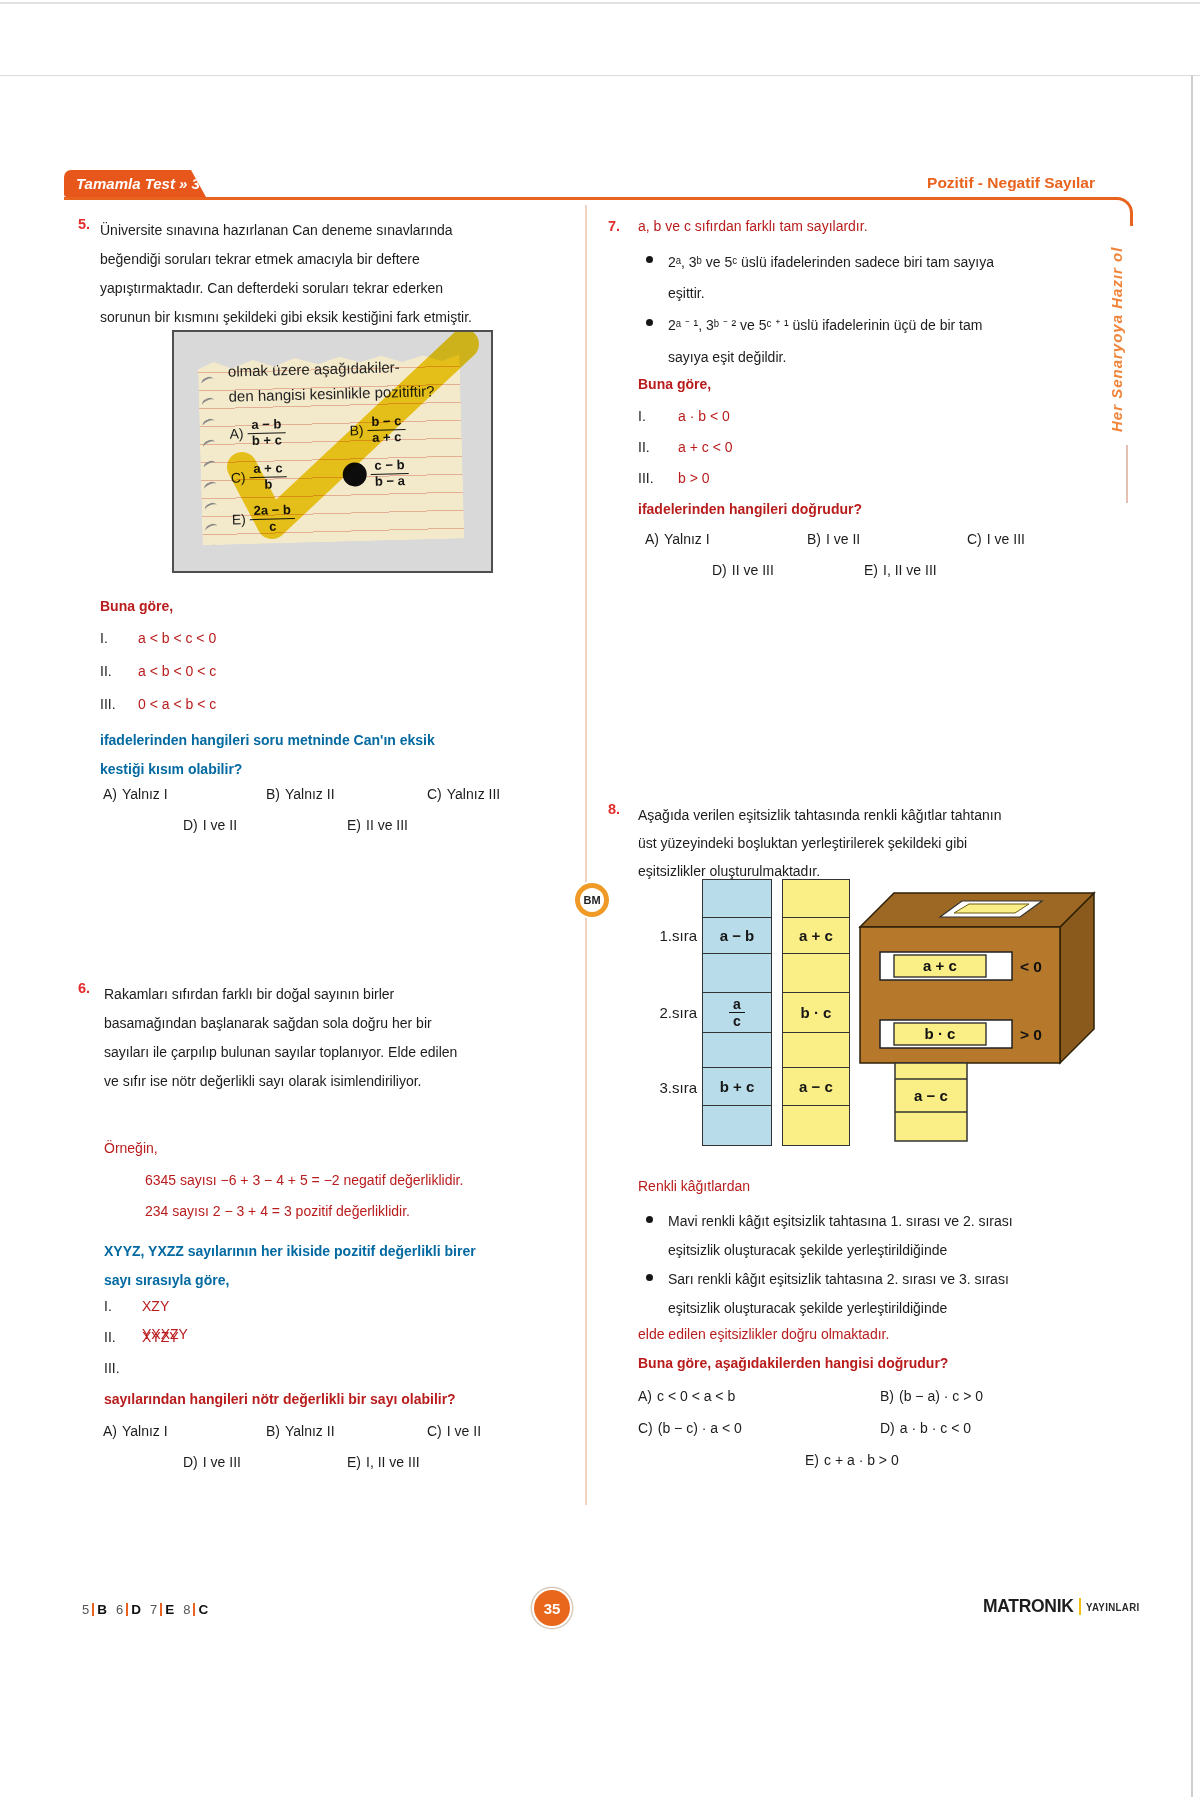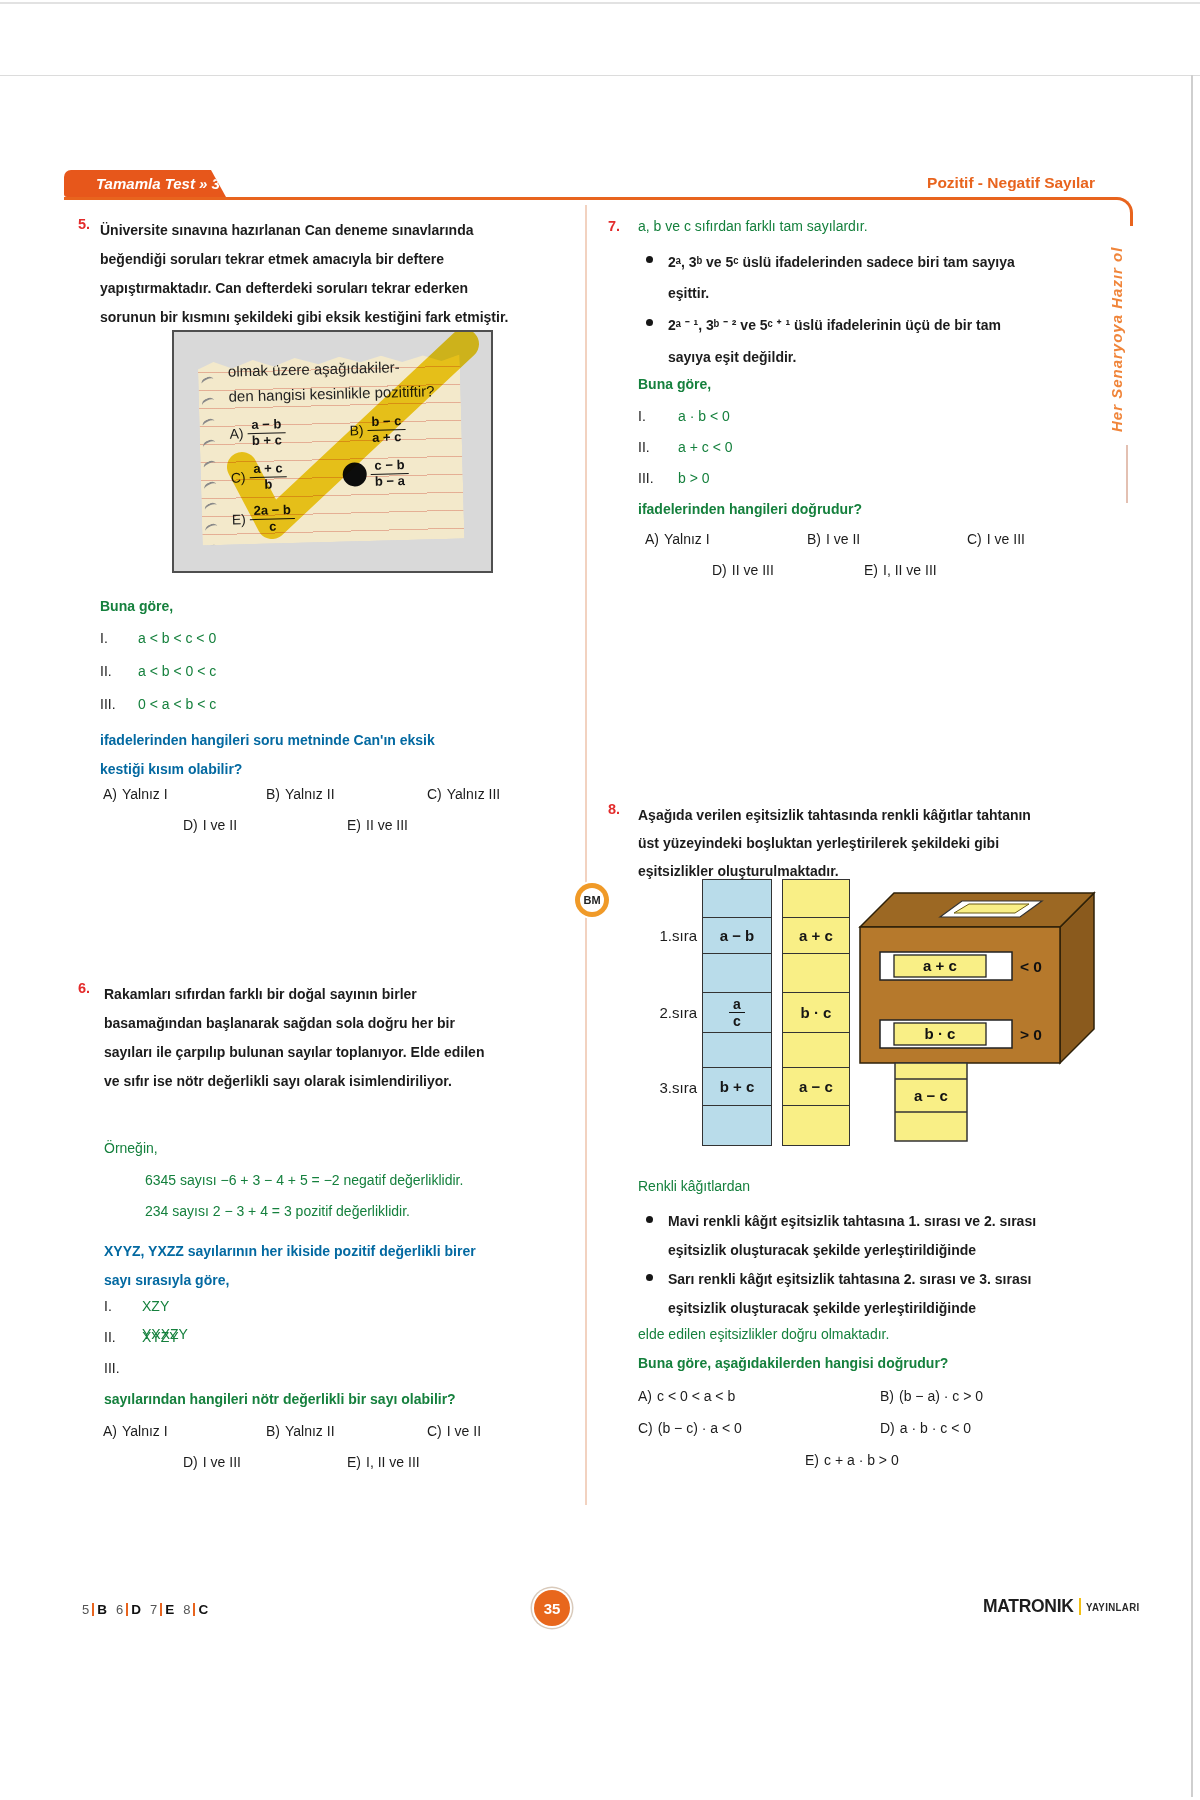--- a/index.html
+++ b/index.html
@@ -1,32 +1,32 @@
 <!DOCTYPE html>
 <html><head>
 <meta charset="utf-8">
 <title>Test Page</title>
 <style>
   html,body{margin:0;padding:0;background:#ffffff;}
   .page{position:relative;width:1200px;height:1800px;background:#ffffff;
         font-family:"Liberation Sans",sans-serif;color:#1c1c1c;overflow:hidden;}
   .abs{position:absolute;}
-  .ln{font-size:14px;line-height:29px;white-space:nowrap;color:#1c1c1c;font-weight:bold;}
+  .ln{font-size:14px;line-height:29px;white-space:nowrap;color:#1c1c1c;}
   .lnblk{position:absolute;}
   .bold{font-weight:bold;color:#0369a1;}
   .qnum{position:absolute;font-size:14.5px;font-weight:bold;color:#e32b2b;white-space:nowrap;}
-  .single{position:absolute;font-size:14px;white-space:nowrap;color:#15803d;}
+  .single{position:absolute;font-size:14px;white-space:nowrap;color:#b91c1c;}
   .roman{position:absolute;font-size:14px;color:#1c1c1c;white-space:nowrap;}
   .opt{position:absolute;font-size:14px;white-space:nowrap;color:#1c1c1c;}
   .opt .olabel{margin-right:5px;}
   .bullet{position:absolute;width:7px;height:7px;border-radius:50%;background:#161616;}
   
   .badge{position:absolute;left:64px;top:170px;width:142px;height:27px;background:#e7571b;
          clip-path:polygon(0 0,calc(100% - 15px) 0,100% 100%,0 100%);
-         border-radius:7px 0 0 3px;display:flex;align-items:center;padding-left:20px;}
+         border-radius:7px 0 0 3px;display:flex;align-items:center;}
   .badge span{color:#fff;font-size:15px;font-weight:bold;font-style:italic;padding-left:12px;white-space:nowrap;}
   .hline{position:absolute;left:64px;top:197px;width:1066px;height:26px;
          border-top:3px solid #e8641e;border-right:3px solid #e8641e;border-top-right-radius:16px;}
   .topic{position:absolute;left:700px;top:174px;width:395px;text-align:right;
          color:#e8641e;font-size:15.5px;font-weight:bold;white-space:nowrap;}
   .sidetext{position:absolute;left:1108px;top:247px;height:185px;writing-mode:vertical-rl;
             transform:rotate(180deg);color:#f0853a;font-size:15px;font-weight:bold;font-style:italic;
             letter-spacing:1px;white-space:nowrap;}
   .divider{position:absolute;left:585px;top:205px;width:2px;height:1300px;background:#f2d2c0;}
   

